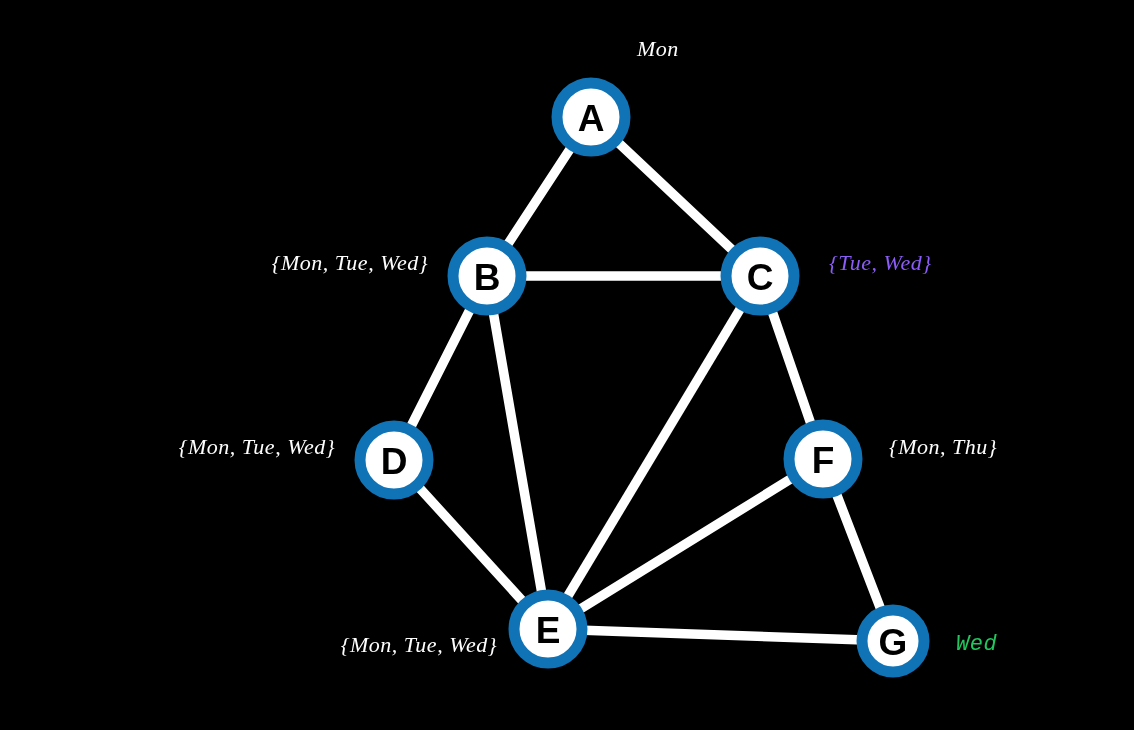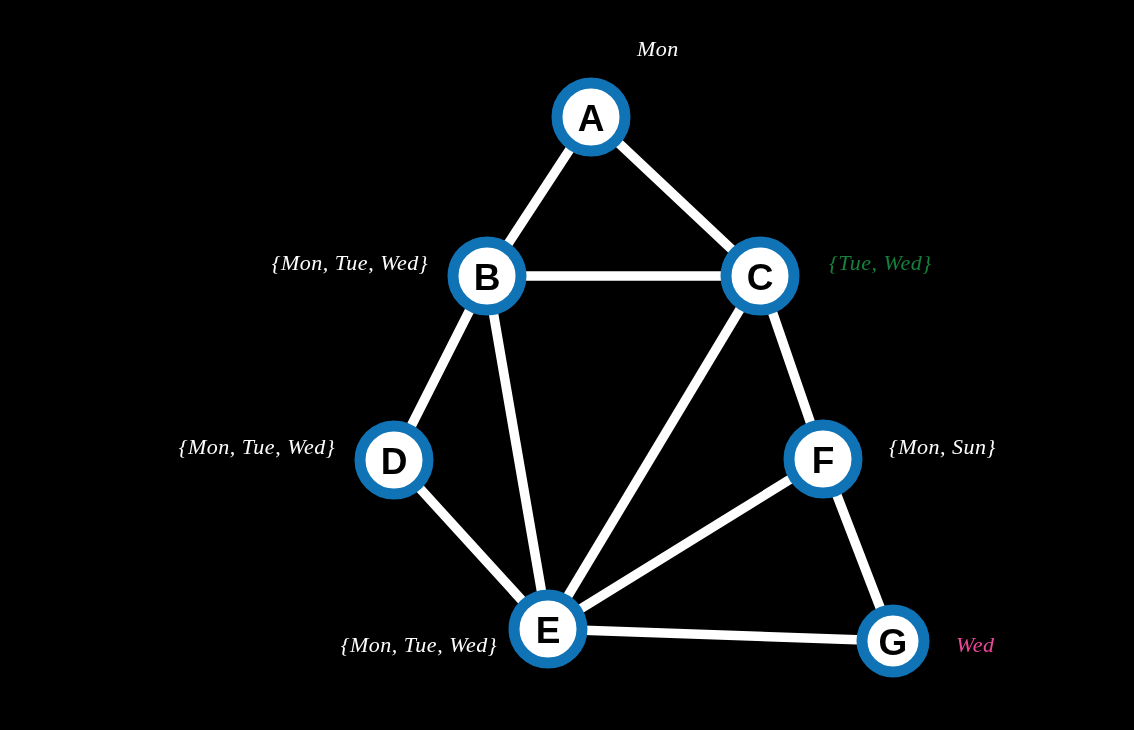--- a/index.html
+++ b/index.html
@@ -102,20 +102,20 @@
         <g>
           <circle class="node-ring" cx="893" cy="641" r="31" fill="#ffffff" stroke="#0F73B6"></circle>
           <text class="node-letter" x="893" y="642" fill="#000000">G</text>
         </g>
       </g>
   </svg>
 
   <div id="labels-layer">
       <div class="domain-label" style="top: 38px; left: 637px; color: rgb(253, 253, 253);">Mon</div>
       <div class="domain-label anchor-right" style="top: 252px; right: 706px; color: rgb(253, 253, 253);">{Mon, Tue, Wed}</div>
-      <div class="domain-label" style="top: 252px; left: 829px; color: #15803d;">{Tue, Wed}</div>
+      <div class="domain-label" style="top: 252px; left: 829px; color: #8b5cf6;">{Tue, Wed}</div>
       <div class="domain-label anchor-right" style="top: 436px; right: 799px; color: rgb(253, 253, 253);">{Mon, Tue, Wed}</div>
-      <div class="domain-label" style="top: 436px; left: 889px; color: rgb(253, 253, 253);">{Mon, Sun}</div>
+      <div class="domain-label" style="top: 436px; left: 889px; color: rgb(253, 253, 253);">{Mon, Thu}</div>
       <div class="domain-label anchor-right" style="top: 634px; right: 637px; color: rgb(253, 253, 253);">{Mon, Tue, Wed}</div>
-      <div class="domain-label" style="top: 634px; left: 956px; color: #ec4899;">Wed</div>
+      <div class="domain-label" style="top: 634px; left: 956px; color: #22c55e; font-family: Liberation Mono, monospace;">Wed</div>
     </div>
 
 </div>
 
 </body></html>

